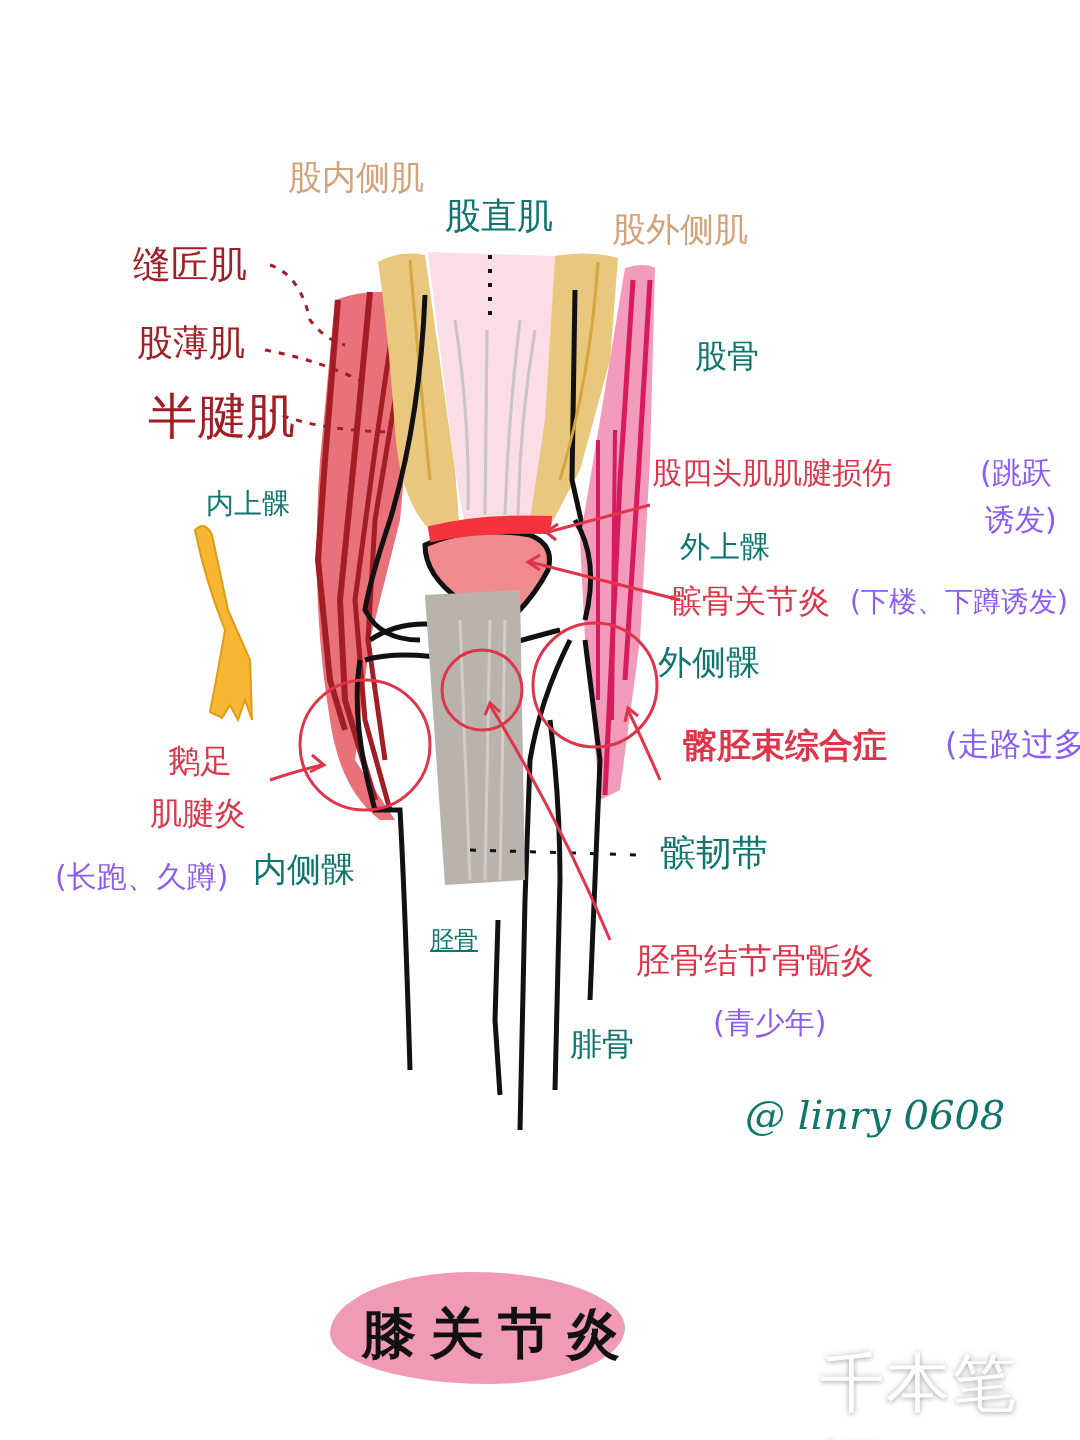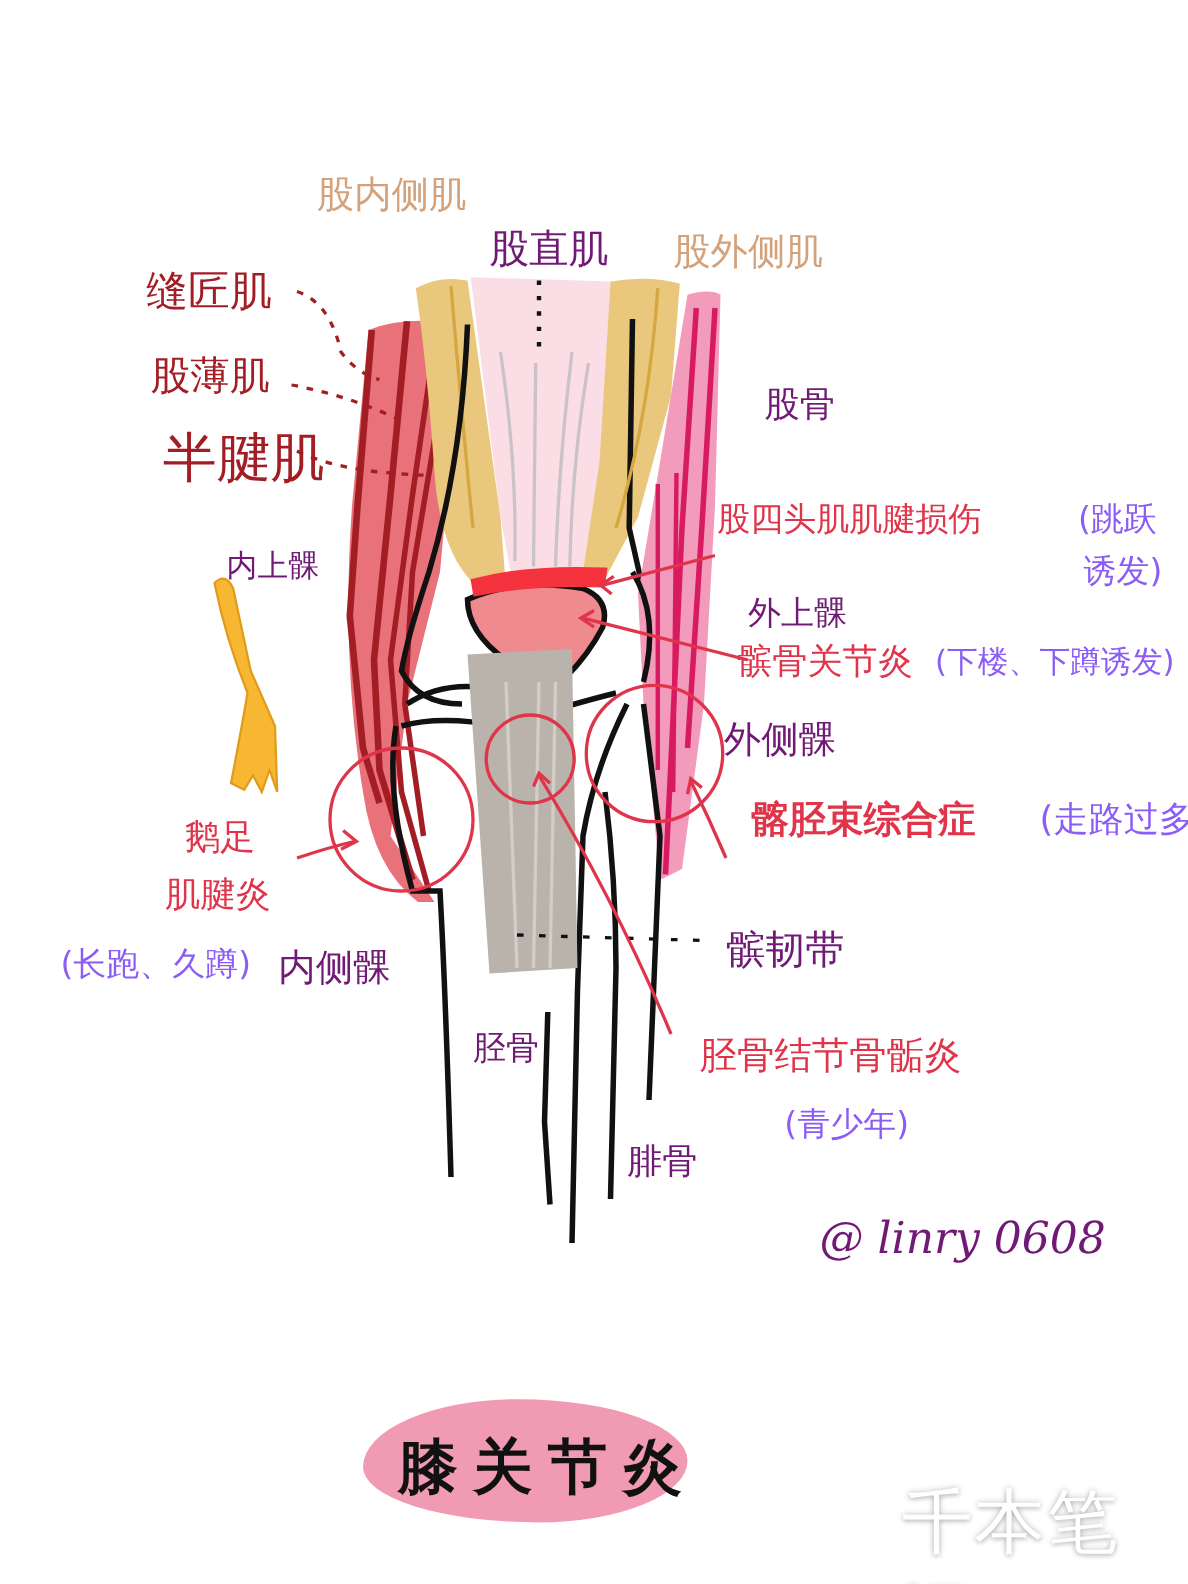--- a/index.html
+++ b/index.html
@@ -1,20 +1,20 @@
 <!DOCTYPE html>
 <html><head>
 <meta charset="utf-8">
 <style>
   html, body { margin: 0; padding: 0; background: #ffffff; }
   body { width: 1080px; height: 1440px; position: relative; overflow: hidden;
          font-family: "DejaVu Sans", sans-serif; }
   #art { position: absolute; left: 0; top: 0; width: 1080px; height: 1440px; }
   .lbl { position: absolute; white-space: nowrap; font-family: "DejaVu Sans", sans-serif; line-height: 1; }
-  .black { color: #701a75; margin-top: 11px; }
+  .black { color: #0f766e; }
   .tan { color: #d4a27a; }
   .maroon { color: #a31d24; }
   .red { color: #e0344a; }
   .purple { color: #8b5cf6; text-align: right; }
   .title-blob { position: absolute; left: 330px; top: 1272px; width: 295px; height: 112px;
                 background: #f19ab3; border-radius: 48% 52% 46% 54% / 55% 50% 50% 45%; }
   .title-text { position: absolute; left: 362px; top: 1298px; font-size: 54px; color: #111;
                 letter-spacing: 14px; font-weight: bold; }
   .watermark { position: absolute; left: 820px; top: 1340px; font-size: 64px; color: #ffffff;
                text-shadow: 0 0 6px rgba(0,0,0,0.25), 0 2px 4px rgba(0,0,0,0.15); letter-spacing: 2px; }
@@ -127,21 +127,21 @@
 
 <div class="lbl red" style="left:683px;top:728px;font-size:34px;font-weight:bold;">髂胫束综合症</div>
 <div class="lbl purple" style="left:945px;top:728px;font-size:32px;">(走路过多)</div>
 
 <div class="lbl red" style="left:168px;top:745px;font-size:32px;">鹅足</div>
 <div class="lbl red" style="left:150px;top:797px;font-size:32px;text-align:right;">肌腱炎</div>
 <div class="lbl purple" style="left:55px;top:862px;font-size:30px;">(长跑、久蹲)</div>
 
 <div class="lbl black" style="left:253px;top:855px;font-size:34px;font-family:Liberation Mono, monospace;">内侧髁</div>
 <div class="lbl black" style="left:660px;top:835px;font-size:36px;">髌韧带</div>
-<div class="lbl black" style="left:430px;top:928px;font-size:30px;">胫骨</div>
+<div class="lbl black" style="left:430px;top:928px;font-size:24px;text-decoration:underline;">胫骨</div>
 
 <div class="lbl red" style="left:636px;top:943px;font-size:34px;">胫骨结节骨骺炎</div>
 <div class="lbl purple" style="left:713px;top:1008px;font-size:30px;">(青少年)</div>
 
 <div class="lbl black" style="left:570px;top:1028px;font-size:32px;">腓骨</div>
 <div class="lbl black" style="left:745px;top:1095px;font-size:40px;font-family:'DejaVu Serif',serif;font-style:italic;">@ linry 0608</div>
 
 <div class="title-blob"></div>
 <div class="title-text">膝关节炎</div>
 <div class="watermark">千本笔记</div>

